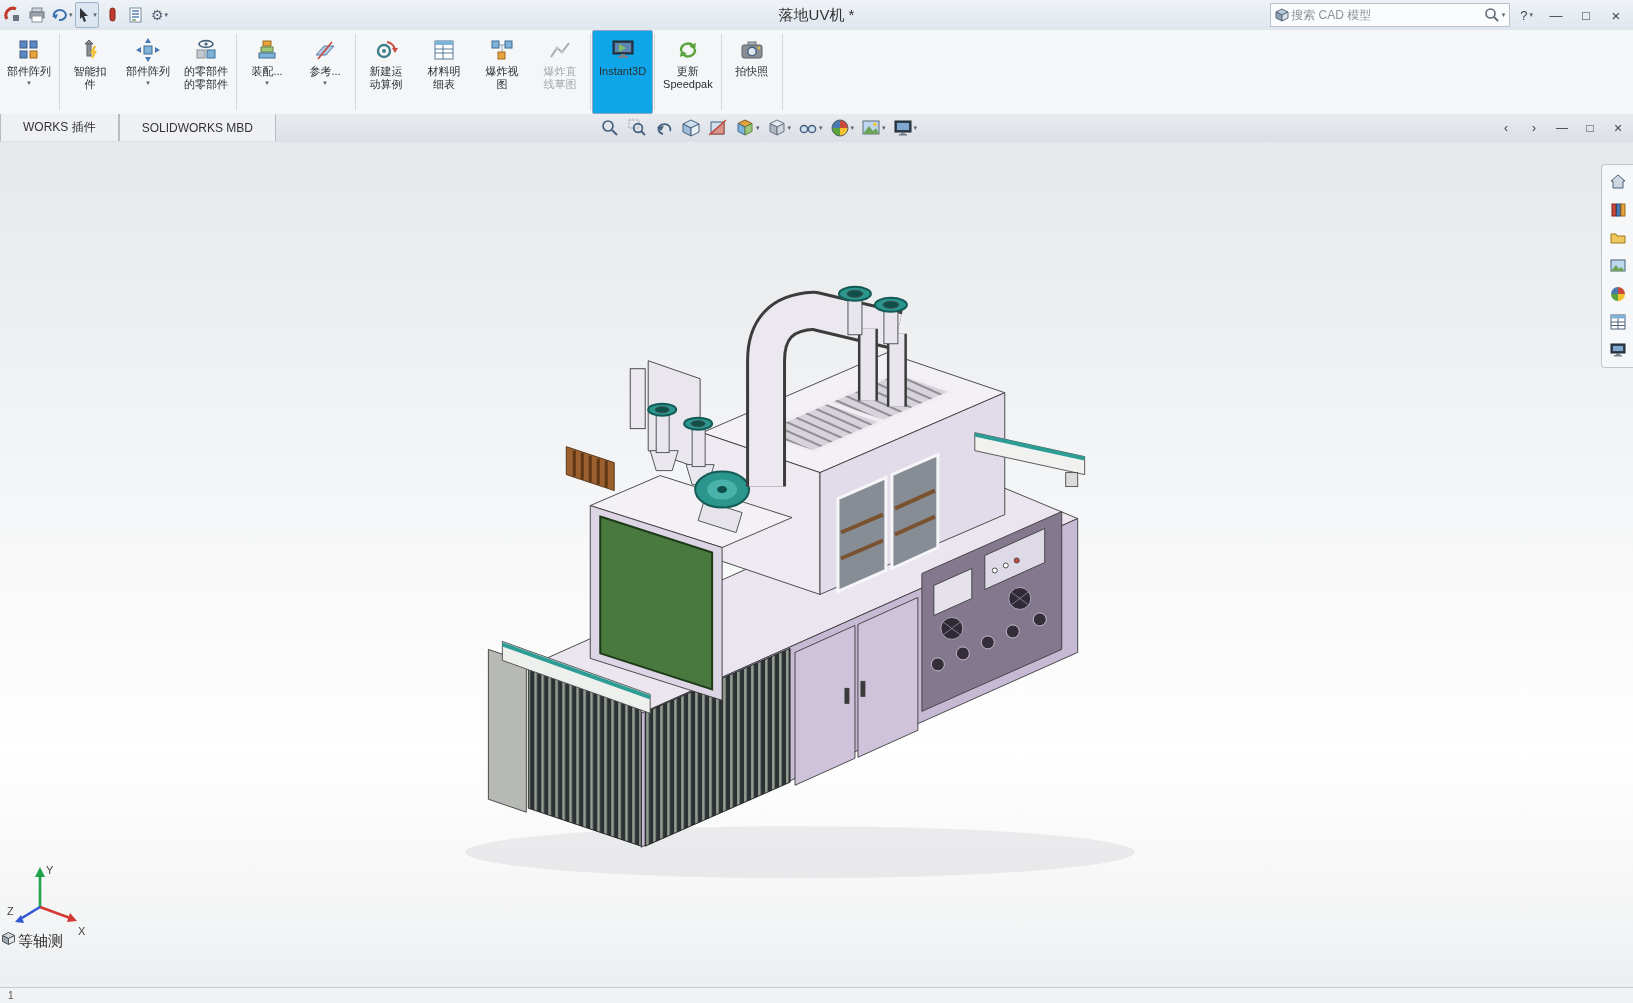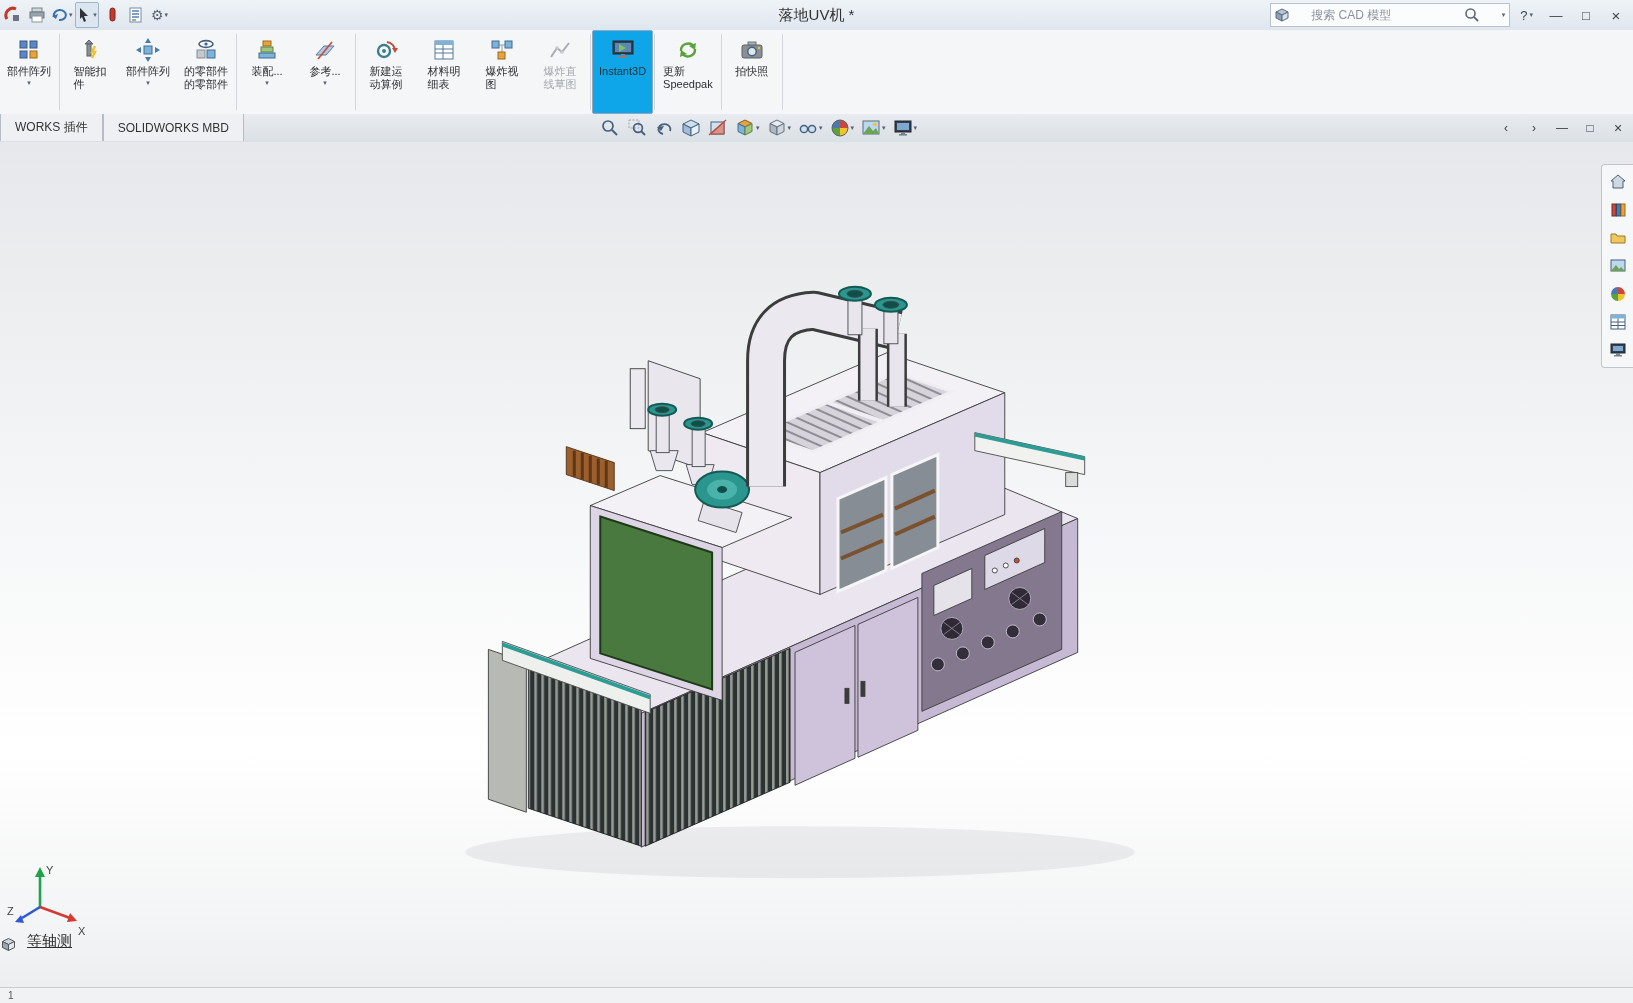--- a/index.html
+++ b/index.html
@@ -18,52 +18,52 @@
   .tb-left{display:flex;align-items:center;gap:2px;padding-left:2px;z-index:2;}
   .tb-ic{height:24px;min-width:22px;display:flex;align-items:center;justify-content:center;border-radius:2px;}
   .tb-ic .dd{font-size:7px;color:#5a6370;margin-left:1px;}
   .tb-ic.pressed{background:#dce6f0;border:1px solid #9fb4c9;}
   .tb-title{
     position:absolute;left:0;right:0;top:0;height:30px;line-height:30px;
     text-align:center;font-size:15px;color:#333;pointer-events:none;
   }
   .tb-right{margin-left:auto;display:flex;align-items:center;gap:4px;padding-right:4px;z-index:2;}
   .searchbox{
-    display:flex;align-items:center;gap:22px;width:230px;height:22px;
+    display:flex;align-items:center;gap:2px;width:230px;height:22px;
     background:#fbfcfd;border:1px solid #b9c2cc;padding:0 4px;
   }
   .searchbox .ph{font-size:12px;color:#8b939c;flex:1;}
   .helpbtn{font-size:13px;color:#3a4554;padding:0 6px;display:flex;align-items:center;gap:2px;}
   .winctl{width:26px;height:22px;display:flex;align-items:center;justify-content:center;
     font-size:13px;color:#3a4148;border-radius:2px;}
   
   .ribbon{
     position:absolute;left:0;top:30px;width:100%;height:84px;
     background:#f5f6f7;border-bottom:1px solid #cdd2d7;
     display:flex;align-items:stretch;
   }
   .rsep{width:1px;background:#d3d7db;margin:4px 1px;}
   .rbtn{
     display:flex;flex-direction:column;align-items:center;
     padding:4px 6px 1px 6px;min-width:44px;border:1px solid transparent;border-radius:2px;
   }
   .rbtn .ricon{height:30px;display:flex;align-items:center;justify-content:center;}
-  .rlab{display:flex;flex-direction:column;font-size:11px;line-height:13px;color:#2b2f33;}
+  .rlab{display:flex;flex-direction:column;align-items:center;font-size:11px;line-height:13px;color:#2b2f33;}
   .rbtn .rdd{font-size:7px;color:#566070;margin-top:1px;}
   .rbtn.active{background:#0ea5e9;border-color:#8ea8c2;}
   .rbtn.disabled .rlab{color:#a4aab0;}
   
   .tabrow{
     position:absolute;left:0;top:114px;width:100%;height:28px;
     background:linear-gradient(#e8ebef,#dbe0e6);
     border-bottom:1px solid #b9bfc6;
   }
   .tabs{position:absolute;left:0;top:0;height:27px;display:flex;}
   .tab{
-    height:27px;display:flex;align-items:center;padding:0 14px;
+    height:27px;display:flex;align-items:center;padding:0 22px;
     font-size:12px;color:#333;background:#eef0f3;border-right:1px solid #b6bcc3;
     border-left:1px solid #b6bcc3;
   }
   .headsup{position:absolute;left:598px;top:2px;height:24px;display:flex;align-items:center;gap:3px;}
   .hbtn{display:flex;align-items:center;height:22px;padding:0 2px;border-radius:2px;}
   .hbtn .dd{font-size:7px;color:#566070;margin-left:1px;}
   .docctls{position:absolute;right:4px;top:2px;height:24px;display:flex;align-items:center;gap:6px;}
   .dbtn{width:22px;height:20px;display:flex;align-items:center;justify-content:center;
     font-size:12px;color:#3a4148;}
   
@@ -73,22 +73,22 @@
   }
   .model{position:absolute;left:0;top:0;width:1633px;height:845px;}
   .taskpane{
     position:absolute;right:0;top:22px;width:31px;
     background:#f5f7f9;border:1px solid #bfc5cb;border-right:none;
     border-radius:4px 0 0 4px;display:flex;flex-direction:column;padding:3px 0;
   }
   .tpbtn{height:28px;display:flex;align-items:center;justify-content:center;}
   .triad{position:absolute;left:6px;bottom:48px;}
   .viewname{
-    position:absolute;left:2px;bottom:36px;display:flex;align-items:flex-end;gap:12px;
-    font-size:15px;color:#2e2e2e;text-decoration:underline;
+    position:absolute;left:2px;bottom:36px;display:flex;align-items:flex-start;gap:3px;
+    font-size:15px;color:#2e2e2e;
   }
   
   .statusbar{
     position:absolute;left:0;bottom:0;width:100%;height:16px;
     background:#f1f2f3;border-top:1px solid #c8ccd0;
     font-size:10px;color:#555;display:flex;align-items:center;padding-left:8px;box-sizing:border-box;
   }
   svg{display:block;}
 </style>
 </head>

